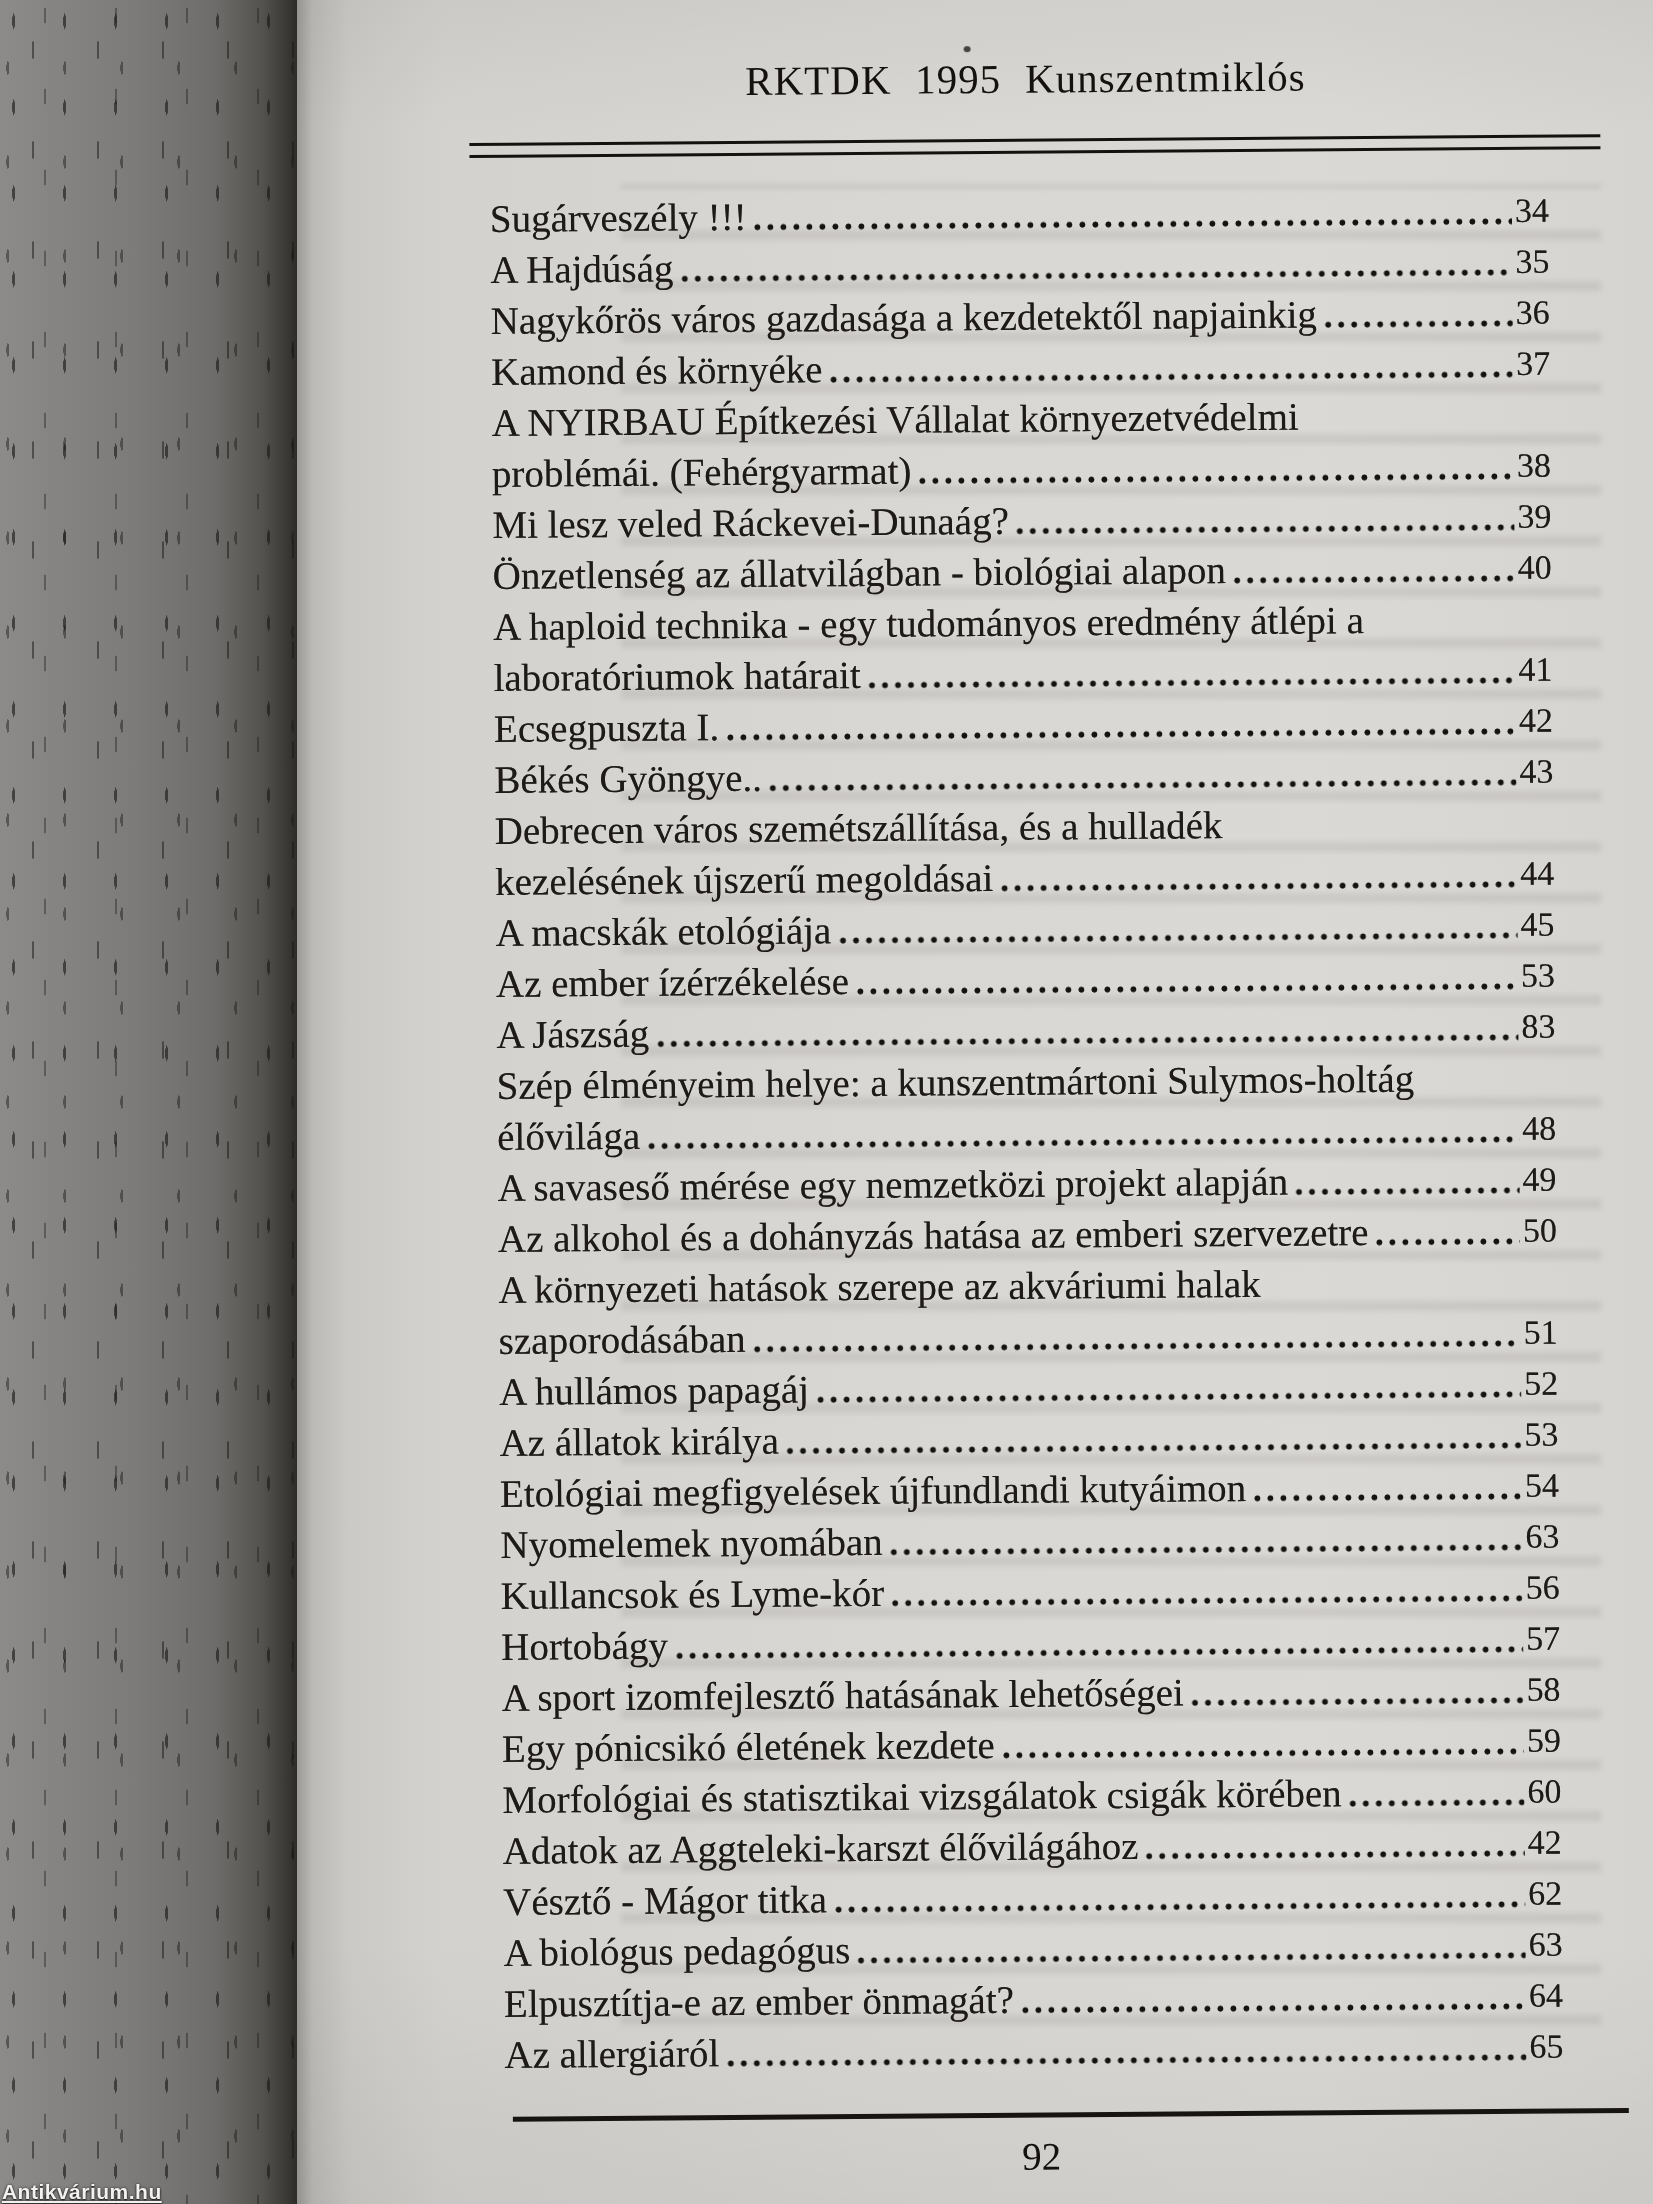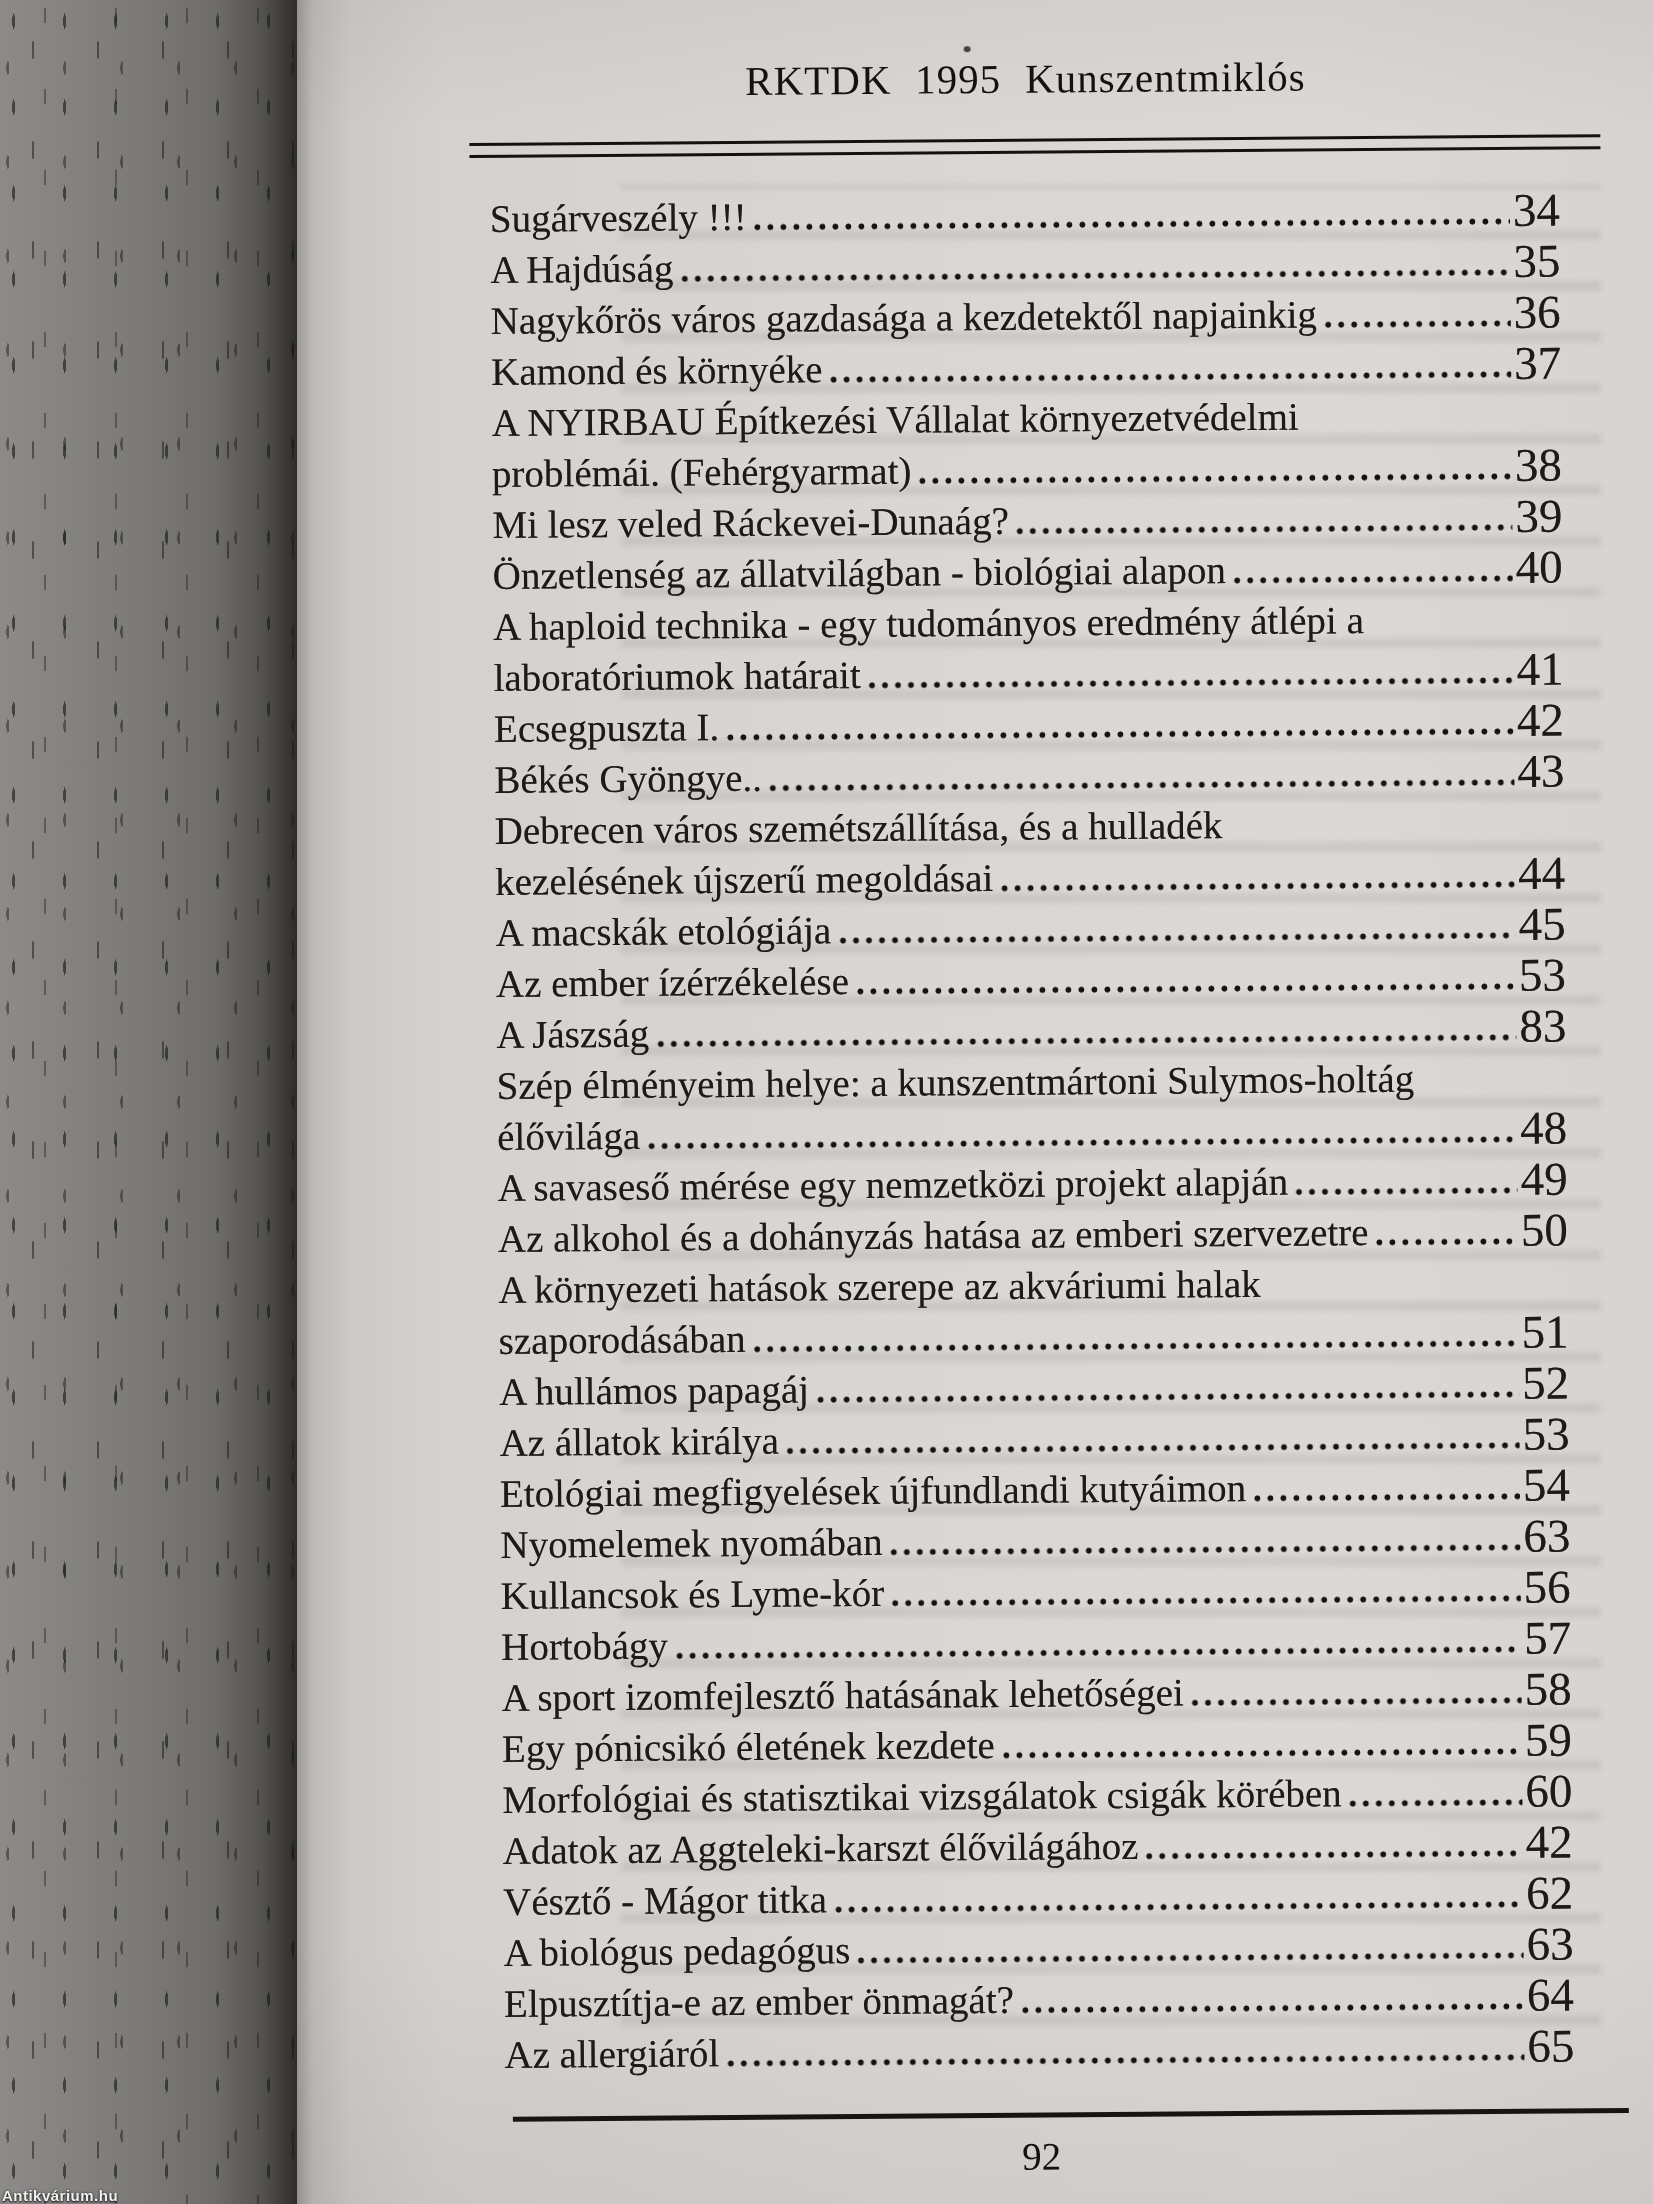--- a/index.html
+++ b/index.html
@@ -53,33 +53,34 @@
   .toc{
     position:absolute;top:190px;left:497px;width:1070px;
   }
   .row{display:flex;align-items:flex-end;height:51px;}
   .t{white-space:nowrap;font-size:39px;line-height:45px;text-shadow:0 0 0.6px rgba(10,8,5,.55);}
   .dots{
     flex:1 1 auto;height:8.7px;margin:0 2.9px 7.8px 6.8px;
     background-image:radial-gradient(circle 3.3px at 4.4px 4.4px, #151310 2.6px, rgba(0,0,0,0) 3.3px);
     background-size:13px 8.7px;background-repeat:repeat-x;background-position:left bottom;
   }
-  .pg{flex:0 0 auto;min-width:45px;text-align:center;font-size:47px;line-height:45px;text-shadow:0 0 0.6px rgba(10,8,5,.55);}
+  .pg{flex:0 0 auto;min-width:45px;text-align:left;font-size:34px;line-height:45px;text-shadow:0 0 0.6px rgba(10,8,5,.55);}
   .footer-rule{
     position:absolute;top:2117px;left:505px;width:1116px;height:4.9px;background:#171411;
   }
   .footer-num{
     position:absolute;top:2138px;left:456px;width:1155px;text-align:center;
     font-size:39px;color:#14110e;
   }
   .watermark{
     position:absolute;left:1.9px;bottom:1px;
-    font-family:"Liberation Sans", sans-serif;font-size:15px;font-weight:bold;
+    font-family:"Liberation Sans", sans-serif;font-size:21px;font-weight:bold;
     color:#f2f1ef;text-shadow:0 1px 1.9px rgba(0,0,0,.85), 0 0 2.9px rgba(0,0,0,.6);
     letter-spacing:0.5px;
+    text-decoration:underline;
   }
 </style>
 </head>
 <body>
 
 <div class="backdrop"></div>
 <div class="page"></div>
 <div class="ghost"></div>
 
 <div class="content">

